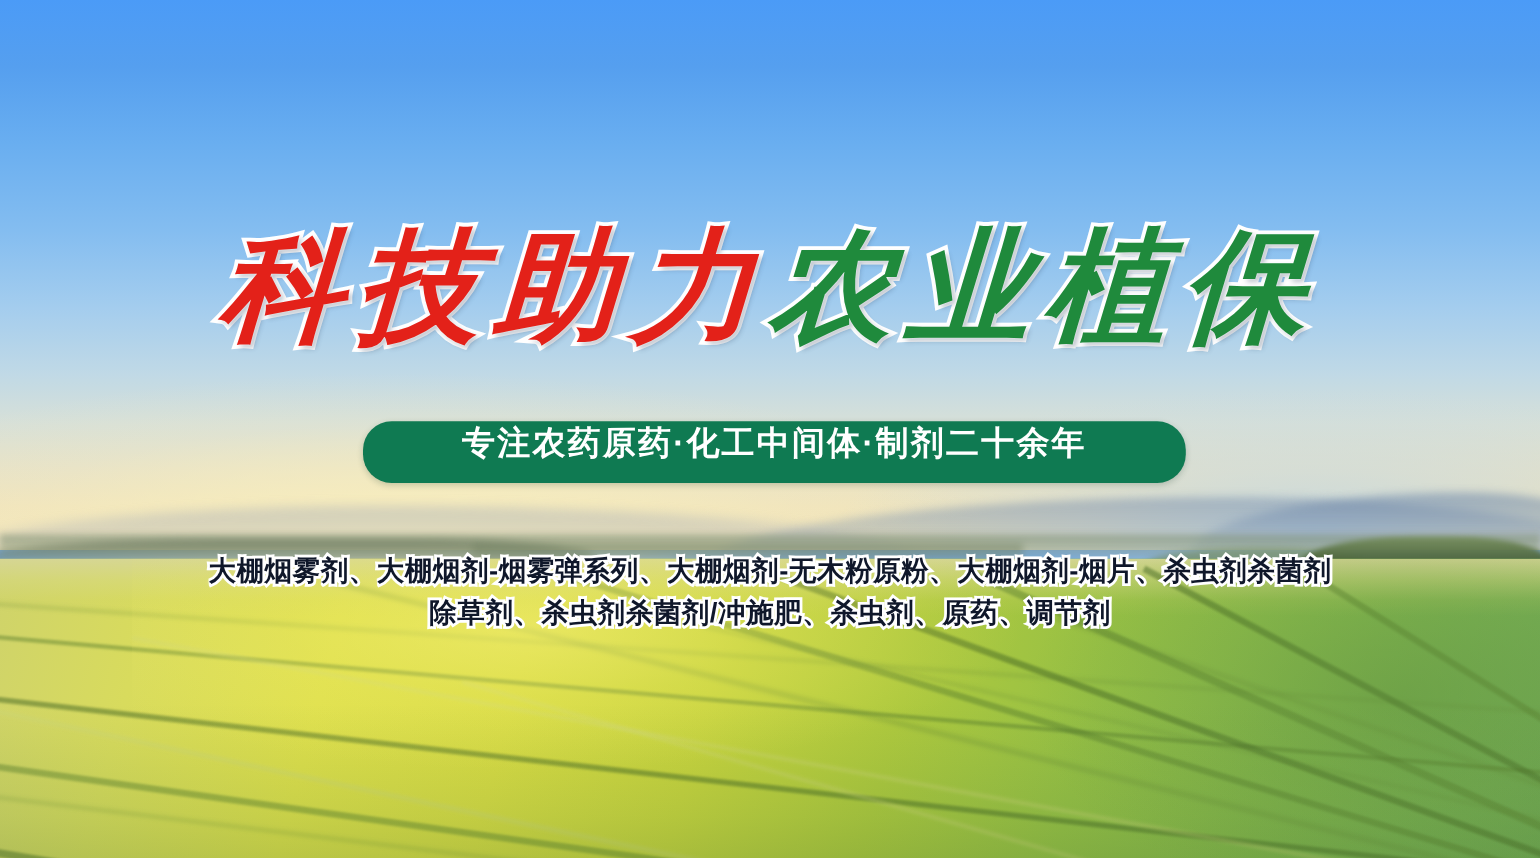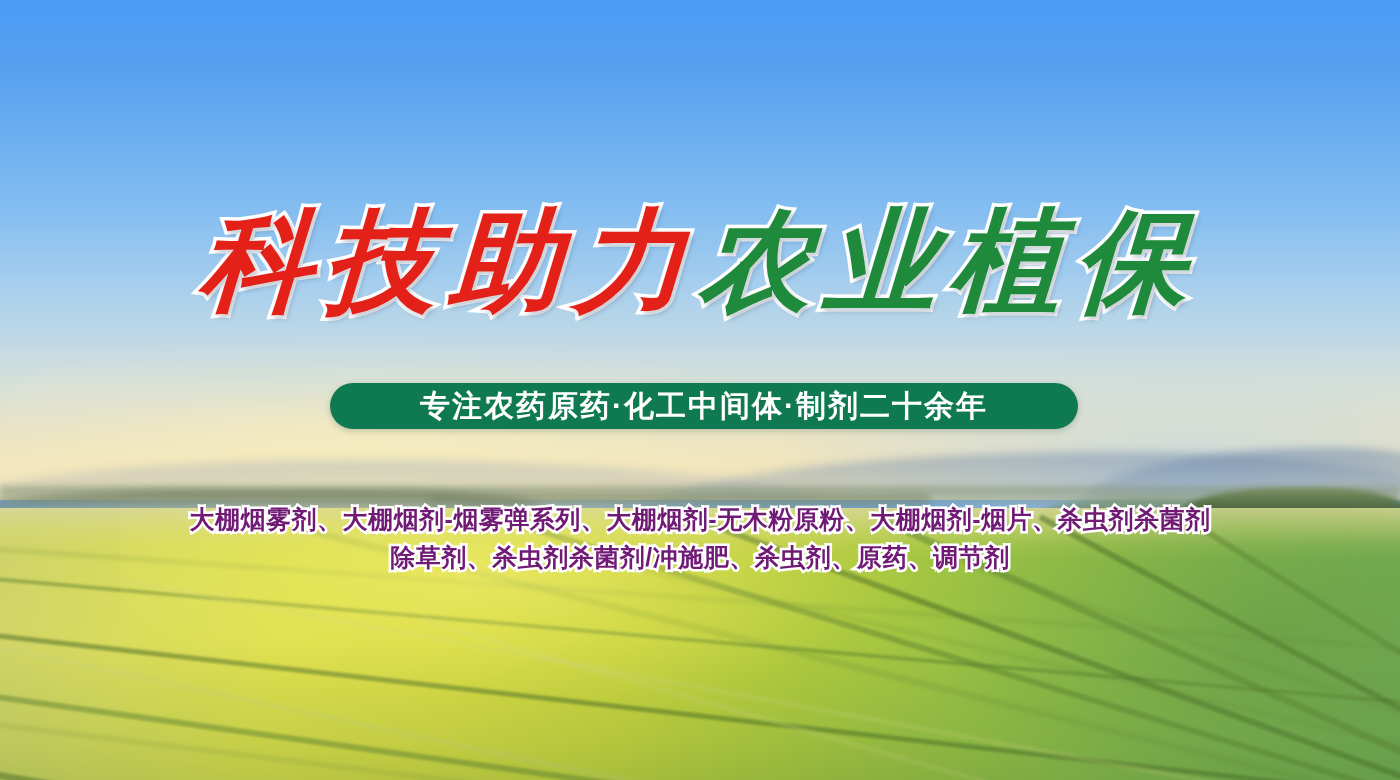--- a/index.html
+++ b/index.html
@@ -234,26 +234,25 @@
     paint-order: stroke fill;
     text-shadow:
        0 0 2px #ffffff,
        3px 3px 5px rgba(40,60,90,0.30);
   }
 
   
   .subtitle-pill {
     position: absolute;
     left: 330px; top: 383px;
-    width: 748px; height: 46px;
+    width: 748px; height: 56px;
     background: #0f7a52;
     border-radius: 26px;
     box-shadow: 0 2px 6px rgba(20,60,40,0.22);
     display: flex;
-    align-items: center;
     justify-content: center;
   }
   .subtitle-text {
     color: #ffffff;
     font-size: 30px;
     font-weight: 700;
     letter-spacing: 2px;
     white-space: nowrap;
     font-family: "Liberation Sans", "DejaVu Sans", sans-serif;
   }
@@ -261,21 +260,21 @@
   
   .products {
     position: absolute;
     left: 0; top: 500px;
     width: 1400px;
     text-align: center;
   }
   .product-line {
     font-size: 25px;
     font-weight: 700;
-    color: #701a75;
+    color: #0f172a;
     letter-spacing: 0.5px;
     line-height: 38px;
     white-space: nowrap;
     -webkit-text-stroke: 5px #ffffff;
     paint-order: stroke fill;
     text-shadow: 0 0 3px rgba(255,255,255,0.95);
     font-family: "Liberation Sans", "DejaVu Sans", sans-serif;
   }
 </style>
 </head>

